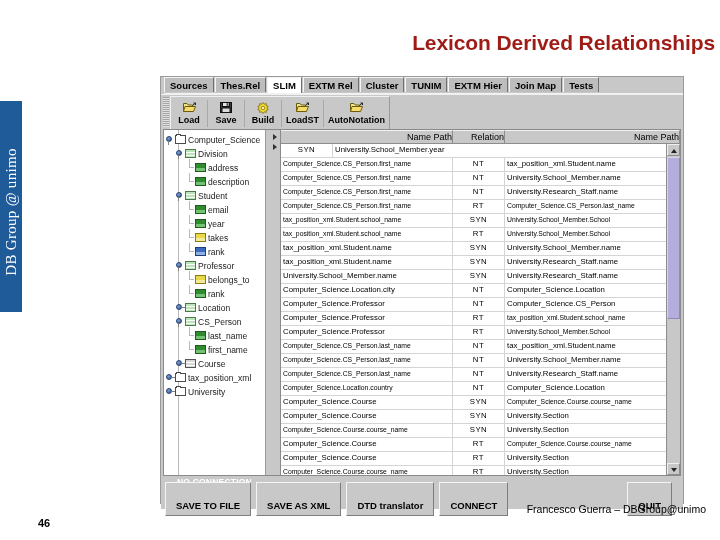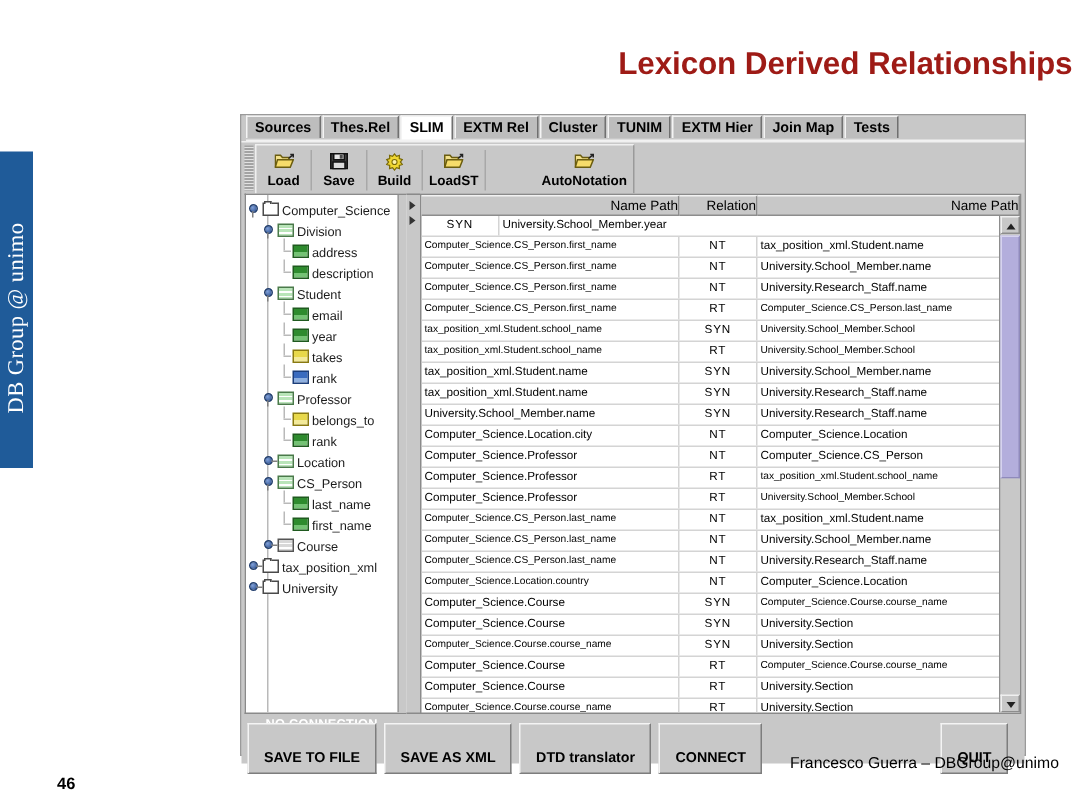--- a/index.html
+++ b/index.html
@@ -80,21 +80,21 @@
   #tb-inner{
     position:absolute;left:9px;top:1px;height:32px;
     border:1px solid #9a9a9a;border-top-color:#efefef;border-left-color:#efefef;
     background:#C8C8C8;display:flex;align-items:center;
   }
   .tbbtn{
     display:flex;flex-direction:column;align-items:center;justify-content:center;
     min-width:28px;padding:1px 4px 1px;cursor:default;
     border-right:1px solid #a8a8a8;
   }
-  .tbbtn:last-child{border-right:none;margin-left:33px;}
+  .tbbtn:last-child{border-right:none;}
   .tbbtn .ic{height:14px;display:flex;align-items:center;justify-content:center;}
   .tbbtn .lb{font-size:9px;font-weight:bold;line-height:11px;white-space:nowrap;}
 
   
   #main{
     position:relative;height:347px;background:#C8C8C8;
     padding:0 2px;box-sizing:border-box;
     display:flex;
   }
   #treepane{

